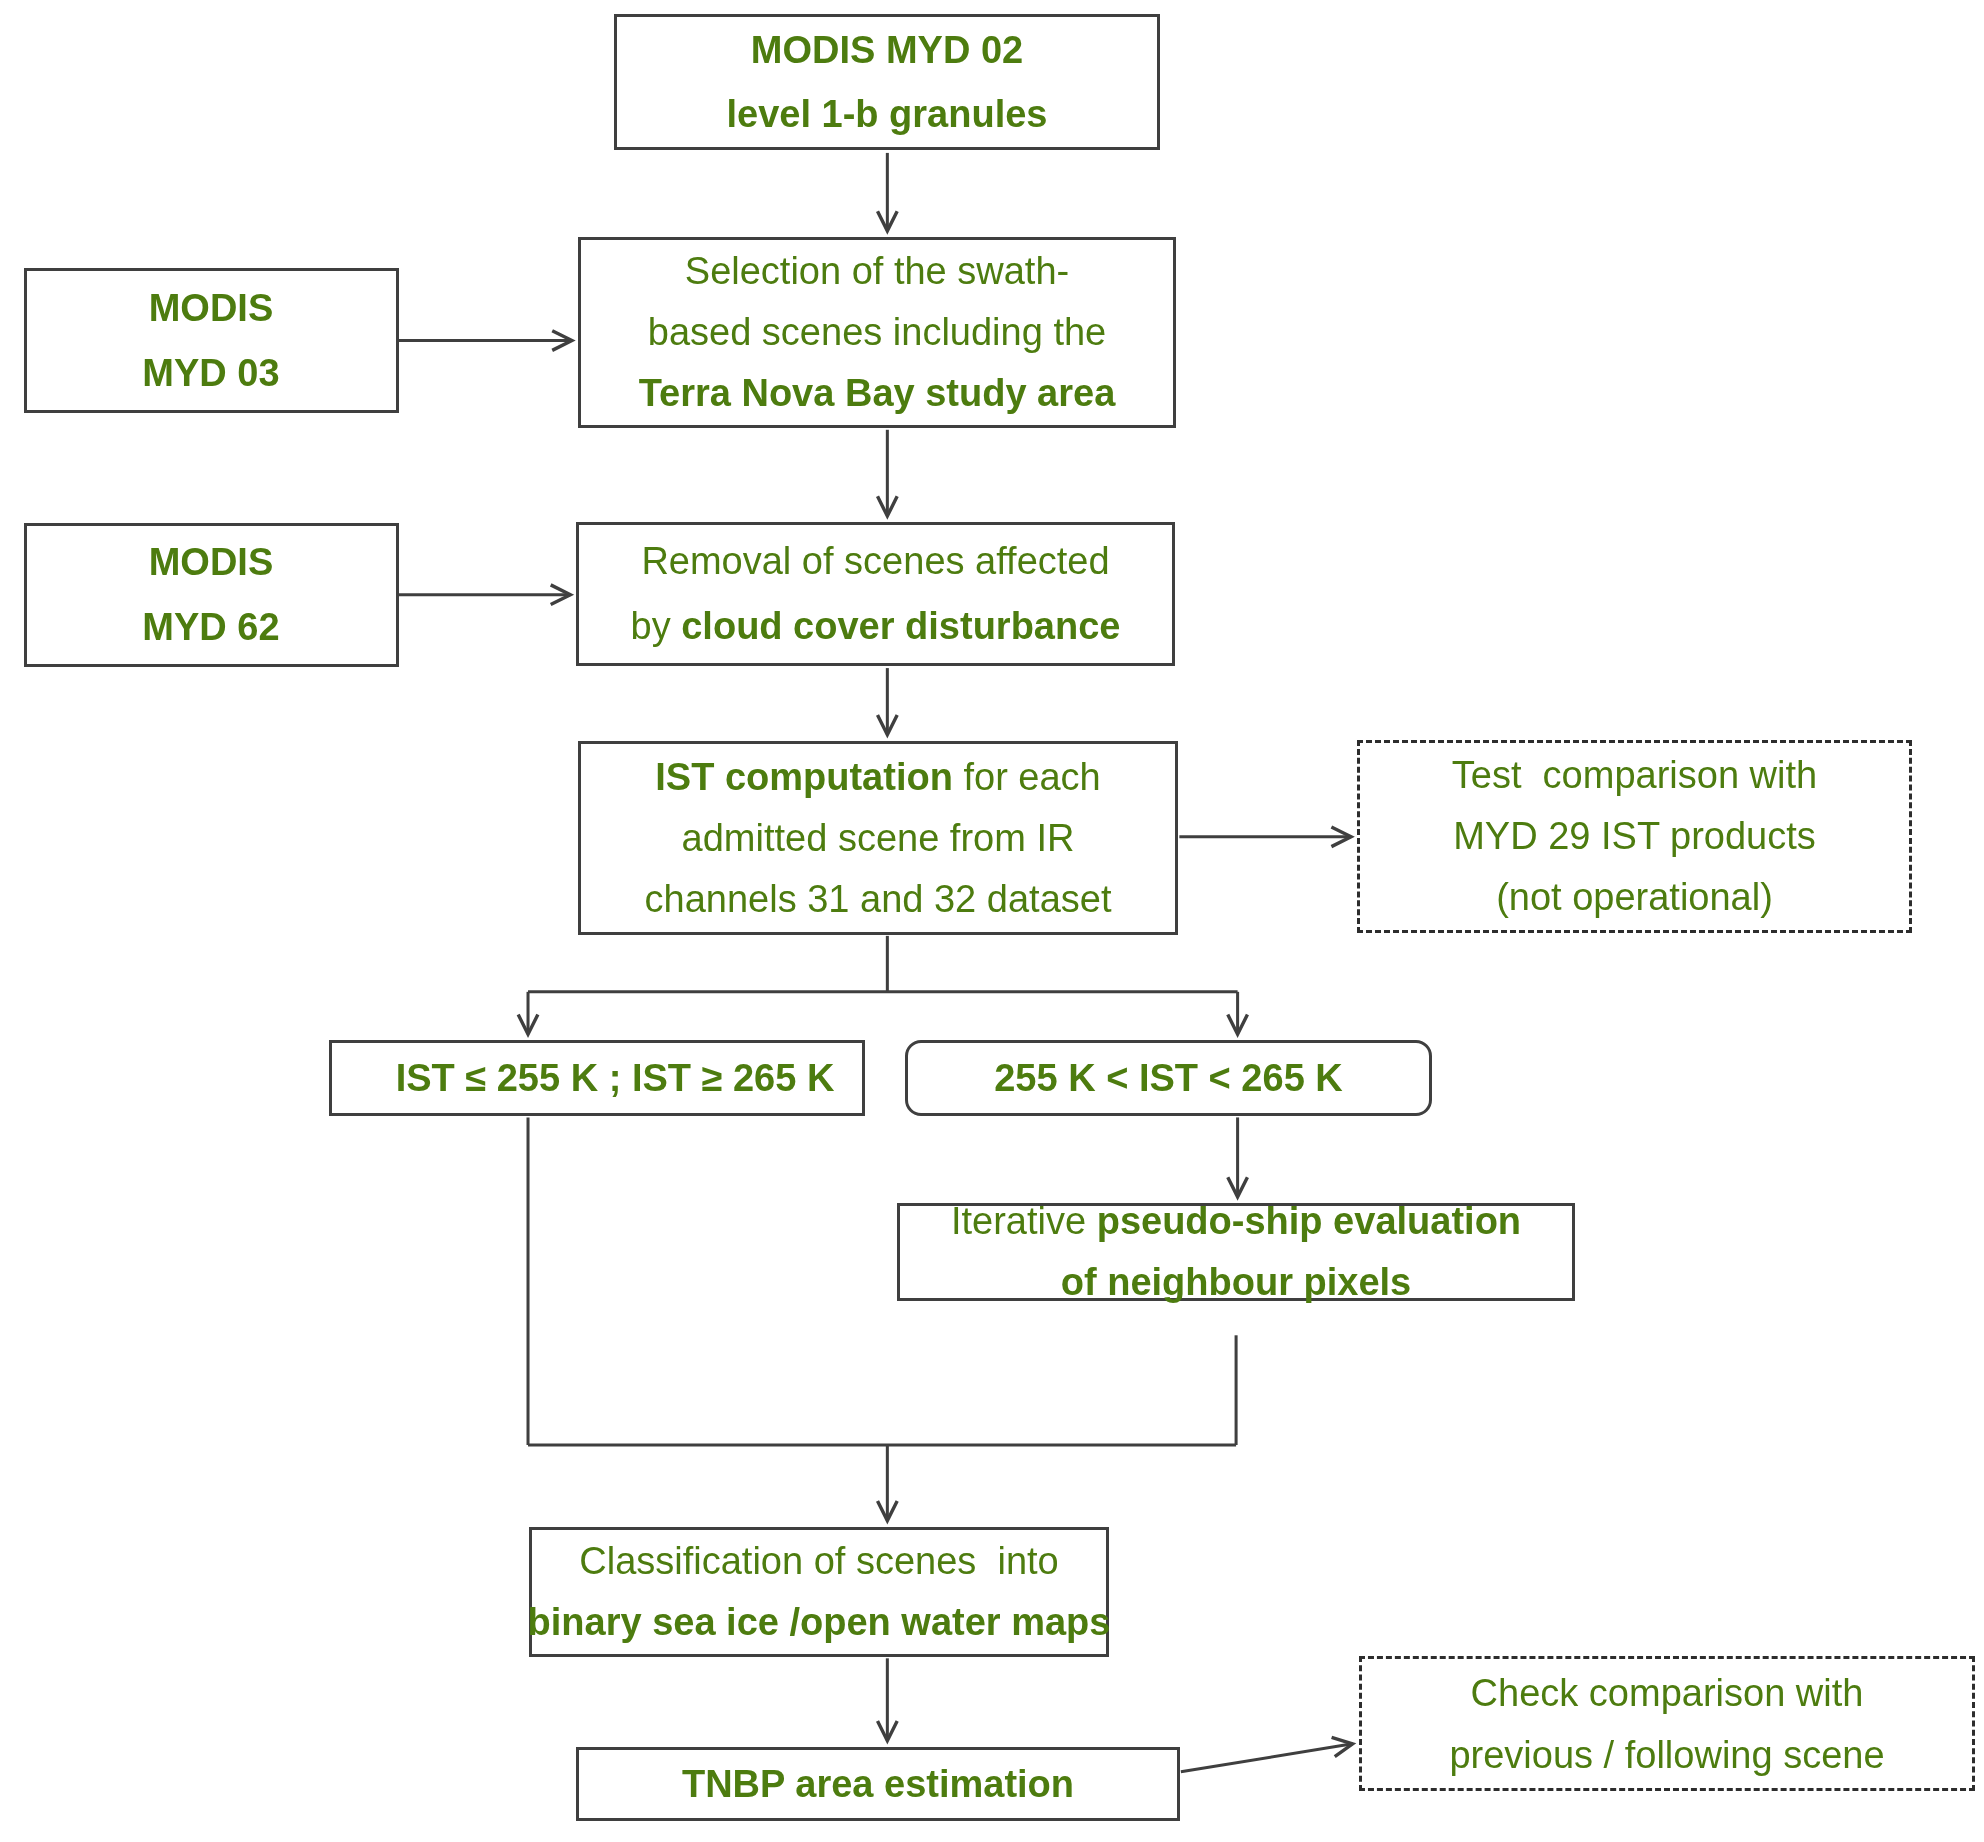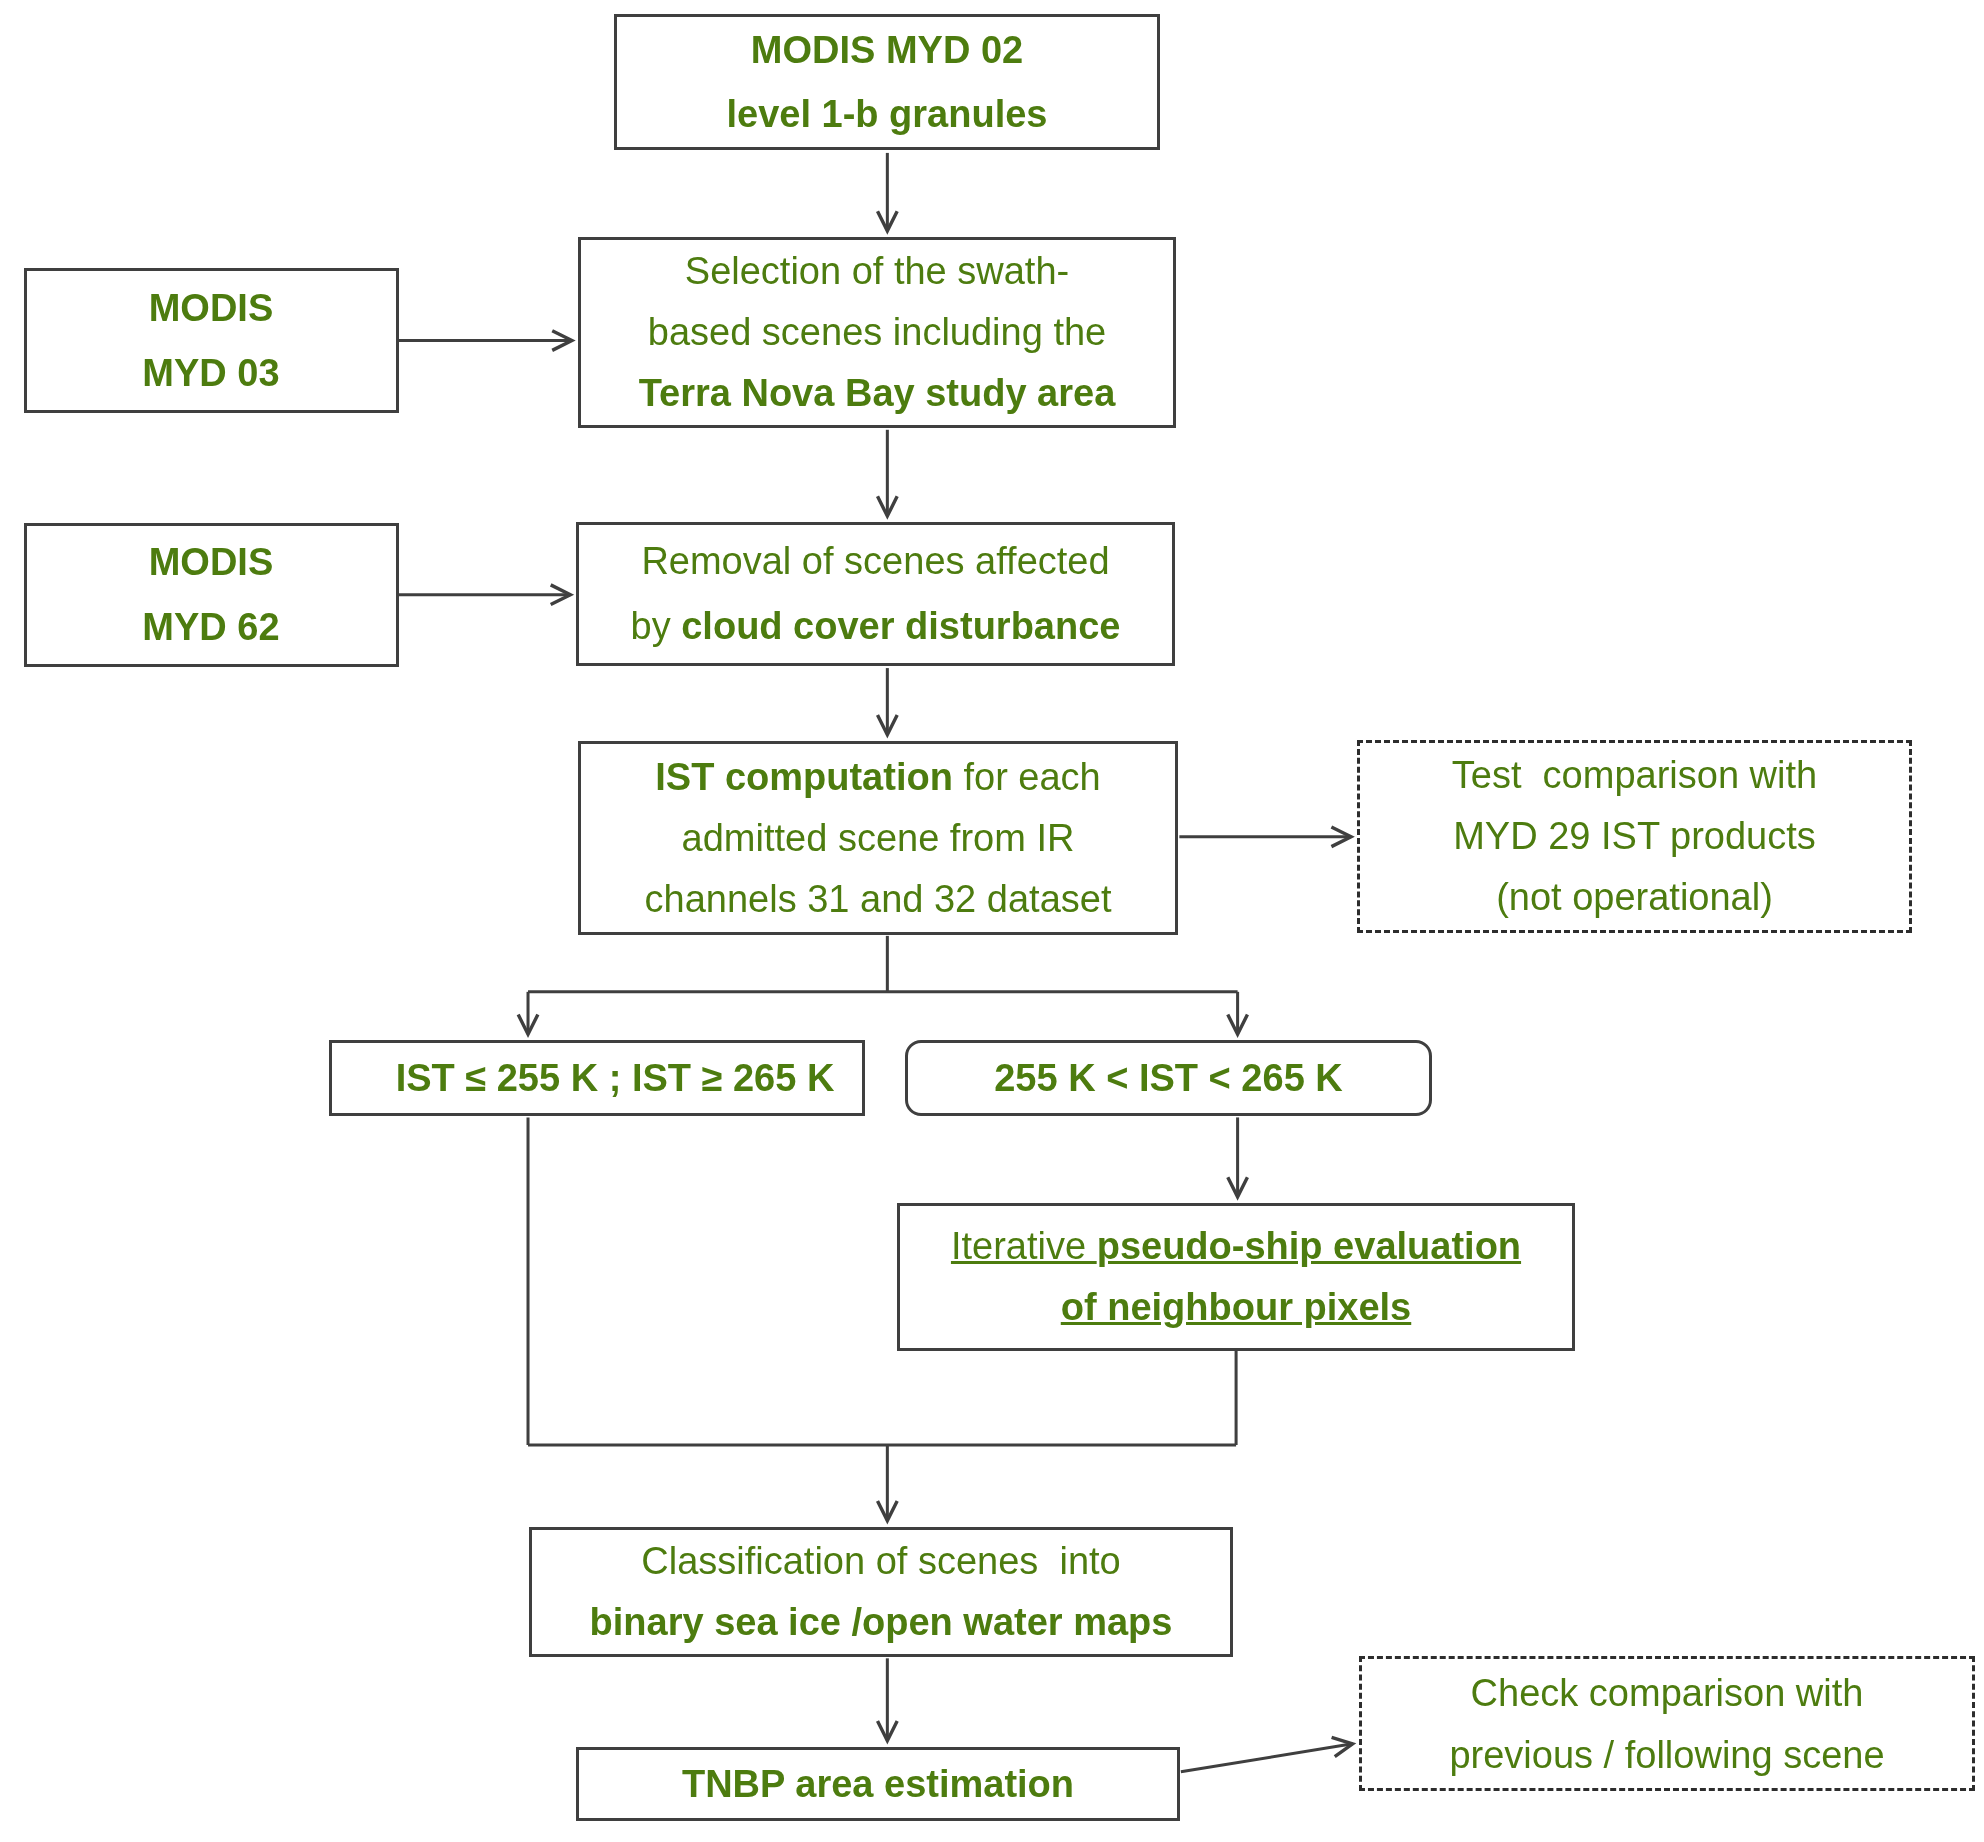--- a/index.html
+++ b/index.html
@@ -21,22 +21,22 @@
   
   #n-myd02         { left:614px;  top:14.4px;   width:546px; height:136px; line-height:64px; font-weight:700; }
   #n-myd03         { left:23.5px;   top:268px;  width:375px; height:145px; line-height:65px; font-weight:700; }
   #n-selection     { left:578px;  top:237px;  width:598px; height:191px; line-height:61px; }
   #n-myd35         { left:23.5px;   top:523px;  width:375px; height:144px; line-height:65px; font-weight:700; }
   #n-removal       { left:576px;  top:522px;  width:599px; height:144px; line-height:65px; }
   #n-ist           { left:578px;  top:741px;  width:600px; height:194px; line-height:61px; }
   #n-test          { left:1357px; top:740px;  width:555px; height:193px; line-height:61px; }
   #n-cond-left     { left:329px;  top:1040px; width:536px; height:76px; font-weight:700;padding-left:36px; }
   #n-cond-right    { left:905px; top:1040px; width:527px; height:76px; font-weight:700;border-radius:16px; }
-  #n-pseudo        { left:897px; top:1203px; width:678px; height:148px; line-height:61px;text-decoration:underline; }
-  #n-classification{ left:529px;  top:1527px; width:704px; height:130px; line-height:61px; }
+  #n-pseudo        { left:897px; top:1203px; width:678px; height:98px; line-height:61px; }
+  #n-classification{ left:529px;  top:1527px; width:580px; height:130px; line-height:61px; }
   #n-tnbp          { left:576px;  top:1747px; width:604px; height:74px;  font-weight:700; }
   #n-check         { left:1359px; top:1656px; width:616px; height:135px; line-height:62px; }
 </style>
 </head>
 <body>
 
 <div id="canvas">
 
   <svg id="wires" viewBox="0 0 2624 2436" xmlns="http://www.w3.org/2000/svg">
     <defs>

